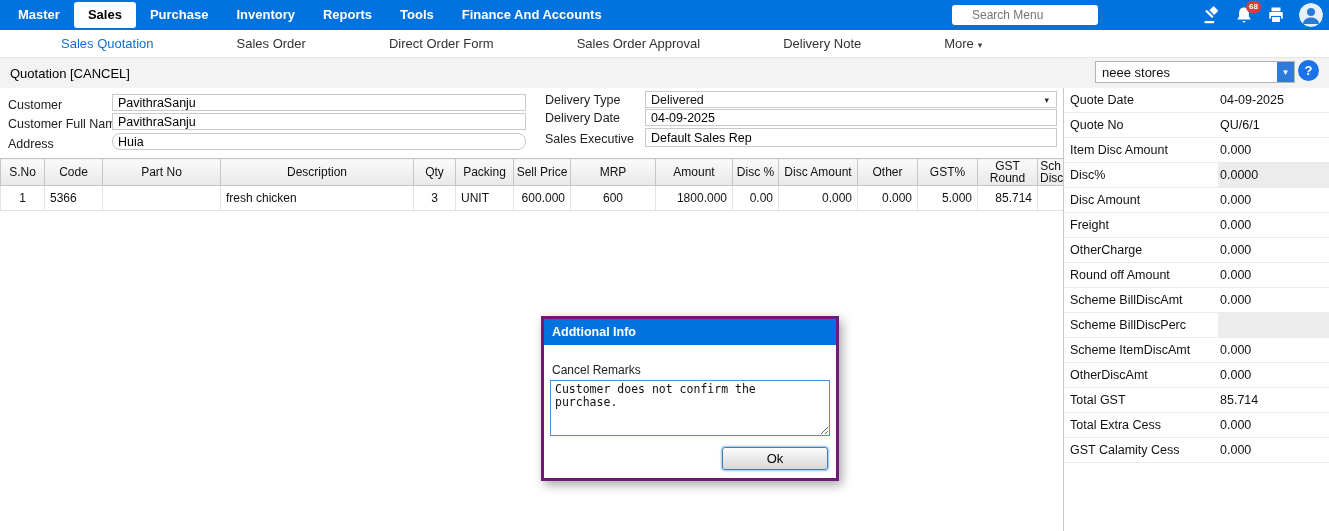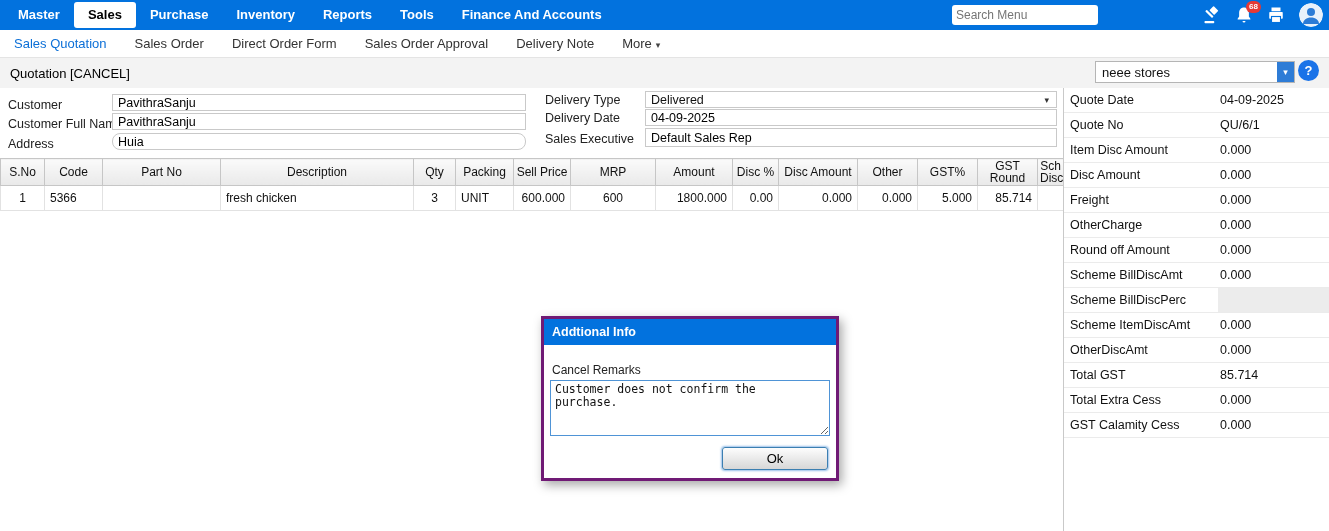--- a/index.html
+++ b/index.html
@@ -20,39 +20,39 @@
   .menu { display:flex; align-items:center; height:100%; padding-left:4px; }
   .menu-item {
     padding:0 14px; height:30px; line-height:30px;
     color:#fff; font-size:13px; font-weight:bold; cursor:pointer; white-space:nowrap;
   }
   .menu-item.active {
     background:#fff; color:#000; height:26px; line-height:26px; border-radius:3px;
   }
   .search-input {
     position:absolute; left:952px; top:5px; width:146px; height:20px;
-    border:none; border-radius:3px; padding:0 4px; font-size:12px;
+    border:none; border-radius:3px; padding:0 20px; font-size:12px;
     font-family:"Liberation Sans", sans-serif; outline:none;
   }
   .topnav-right { position:absolute; right:6px; top:0; height:30px; display:flex; align-items:center; gap:14px; }
   .tn-icon { position:relative; width:18px; height:18px; cursor:pointer; display:flex; align-items:center; justify-content:center; }
   .badge {
     position:absolute; top:-5px; right:-8px; min-width:13px; height:12px;
     background:#e53935; color:#fff; font-size:8px; line-height:12px;
     border-radius:7px; padding:0 3px; text-align:center; font-weight:bold;
   }
   .avatar { width:24px; height:24px; border-radius:50%; overflow:hidden; cursor:pointer; }
 
   
   .subnav {
     position:absolute; top:30px; left:0; right:0; height:28px;
     background:#fff; border-bottom:1px solid #e4e4e4;
     display:flex; align-items:center; font-size:13px; color:#333;
   }
-  .subnav-item { padding:0 14px; cursor:pointer; white-space:nowrap; }
+  .subnav-item { padding:0 22px; cursor:pointer; white-space:nowrap;margin-left:39px; }
   .subnav-item.active { color:#0b6fd7; }
   .subnav-chevron { font-size:9px; color:#444; margin-left:4px; }
 
   
   .titlebar {
     position:absolute; top:58px; left:0; right:0; height:30px;
     background:#f3f3f3; display:flex; align-items:center;
   }
   .page-title { font-size:13px; font-weight:normal; margin-left:10px; color:#000; }
   .store-select {
@@ -278,20 +278,24 @@
     <span class="val">04-09-2025</span>
   </div>
   <div class="srow">
     <span class="lbl">Quote No</span>
     <span class="val">QU/6/1</span>
   </div>
   <div class="srow">
     <span class="lbl">Item Disc Amount</span>
     <span class="val">0.000</span>
   </div>
+  <div class="srow gray">
+    <span class="lbl">Disc%</span>
+    <span class="val">0.0000</span>
+  </div>
   <div class="srow">
     <span class="lbl">Disc Amount</span>
     <span class="val">0.000</span>
   </div>
   <div class="srow">
     <span class="lbl">Freight</span>
     <span class="val">0.000</span>
   </div>
   <div class="srow">
     <span class="lbl">OtherCharge</span>

